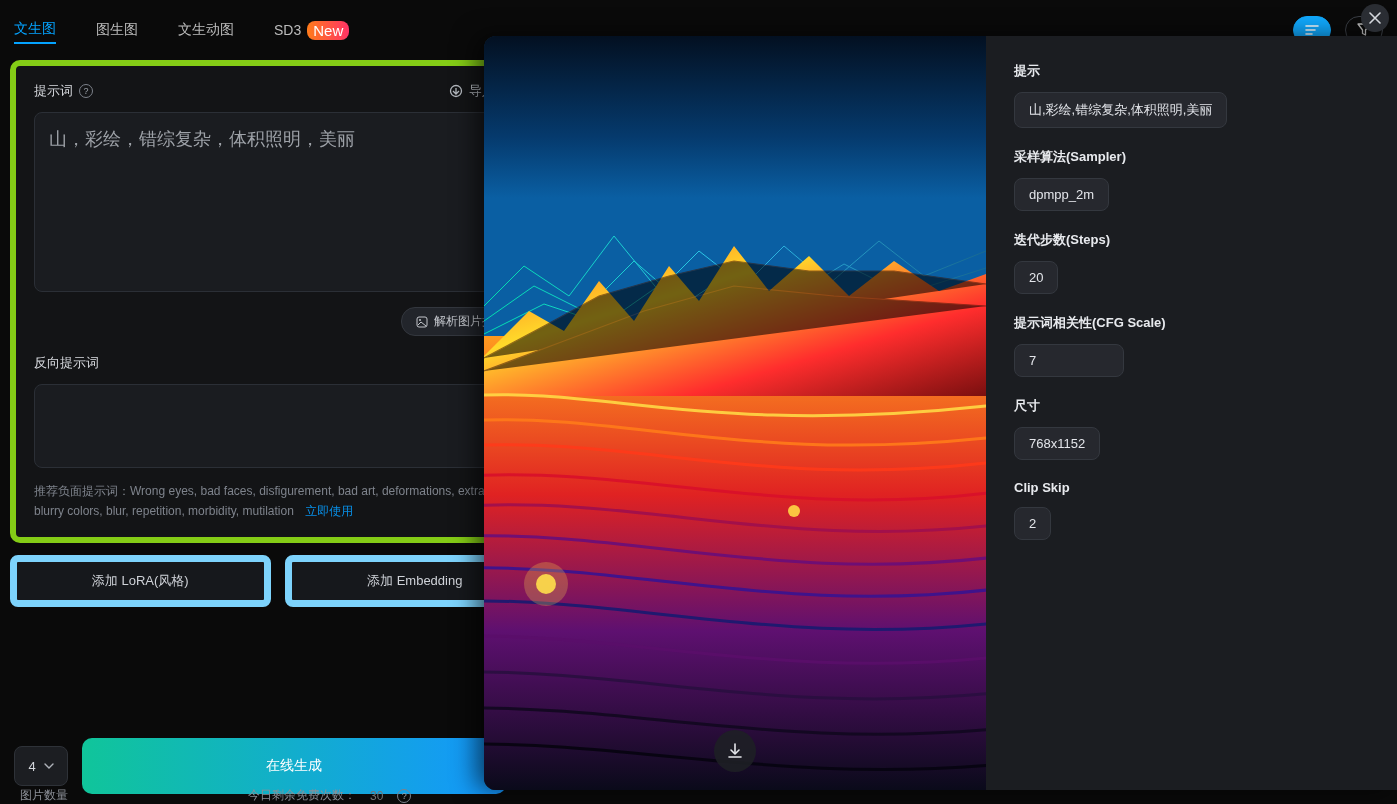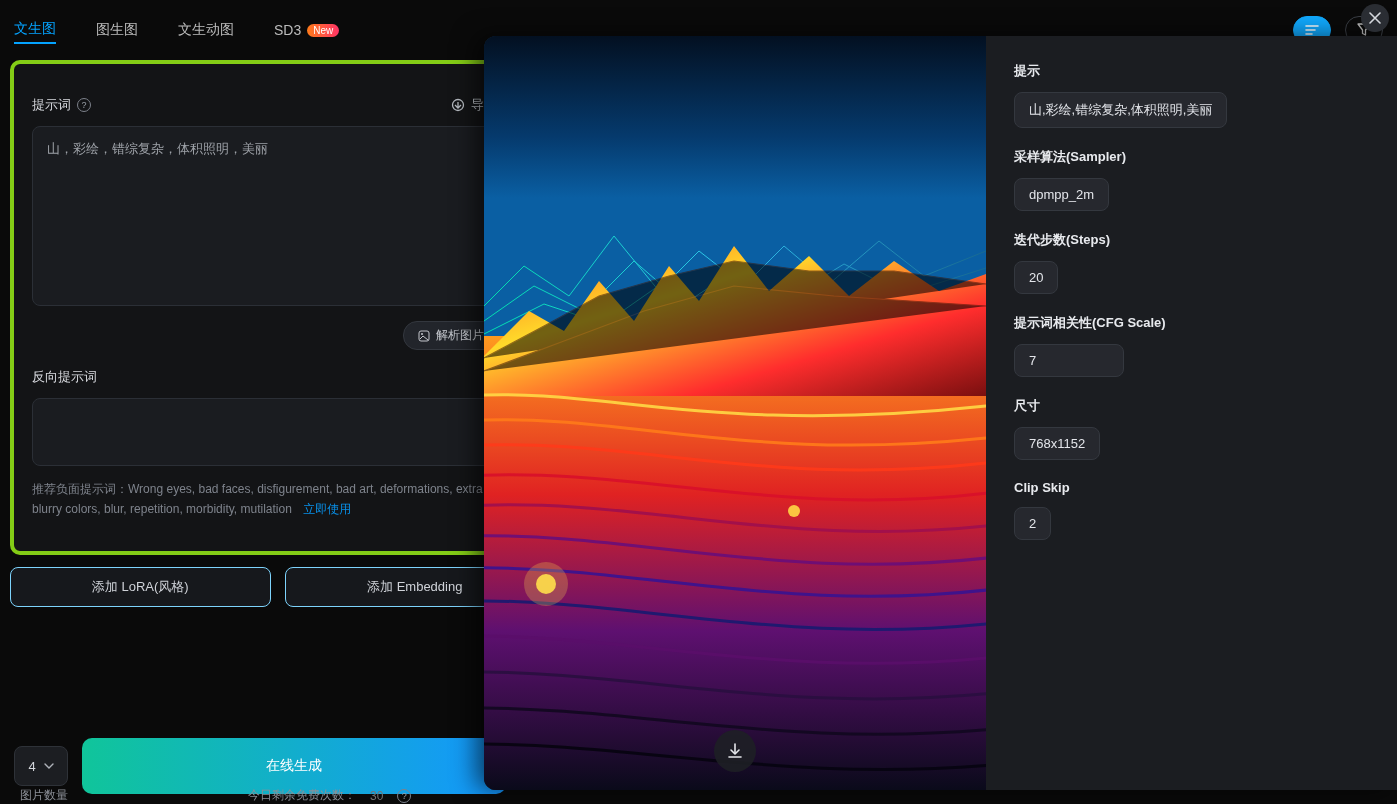--- a/index.html
+++ b/index.html
@@ -31,21 +31,21 @@
     align-items: center;
     gap: 6px;
   }
   .top-tab.active {
     color: #04a3ff;
     border-bottom: 2px solid #04a3ff;
   }
   .badge-new {
     background: linear-gradient(90deg,#ff7b1a,#ff3366);
     color: #fff;
-    font-size: 10px;
+    font-size: 15px;
     padding: 1px 6px;
     border-radius: 8px;
   }
   .top-right-icons {
     margin-left: auto;
     display: flex;
     gap: 14px;
     align-items: center;
   }
   .pill-icon {
@@ -69,23 +69,23 @@
   .left-col {
     width: 555px;
     padding: 10px;
     display:flex;
     flex-direction:column;
     gap:12px;
     overflow:hidden;
   }
   .panel {
     background:#131416;
-    border:4px solid #84cc16;
+    border:6px solid #84cc16;
     border-radius:10px;
-    padding:32px 18px;
+    padding:16px 18px;
   }
   .section-title {
     color:#d9dbe0;
     font-size:13px;
     display:flex;
     align-items:center;
     gap:6px;
     margin-bottom:12px;
   }
   .import-link {
@@ -98,21 +98,21 @@
     font-size:13px;
   }
   .textarea {
     width:100%;
     min-height:180px;
     background:#1a1c20;
     border:1px solid #2b2f36;
     border-radius:8px;
     color:#9ea2a8;
     padding:12px 14px;
-    font-size:13px;
+    font-size:18px;
     resize:none;
     line-height:1.6;
   }
   .textarea.small { min-height:66px; }
   .chip-btn {
     margin-top:12px;
     margin-left:auto;
     background:#22252b;
     border:1px solid #33373e;
     color:#c3c6cc;
@@ -158,21 +158,21 @@
   }
   .model-name {
     color:#dfe2e6;font-size:13px;display:flex;align-items:center;gap:8px;
   }
   .chev { margin-left:auto;color:#6e737c; }
 
   .two-btns { display:flex; gap:14px; }
   .wide-btn {
     flex:1;
     background:#16181c;
-    border:1px solid #7dd3fc;
+    border:7px solid #7dd3fc;
     color:#cfd2d8;
     padding:10px;
     border-radius:8px;
     text-align:center;
     cursor:pointer;
     font-size:13px;
   }
 
   
   .gen-bar {

